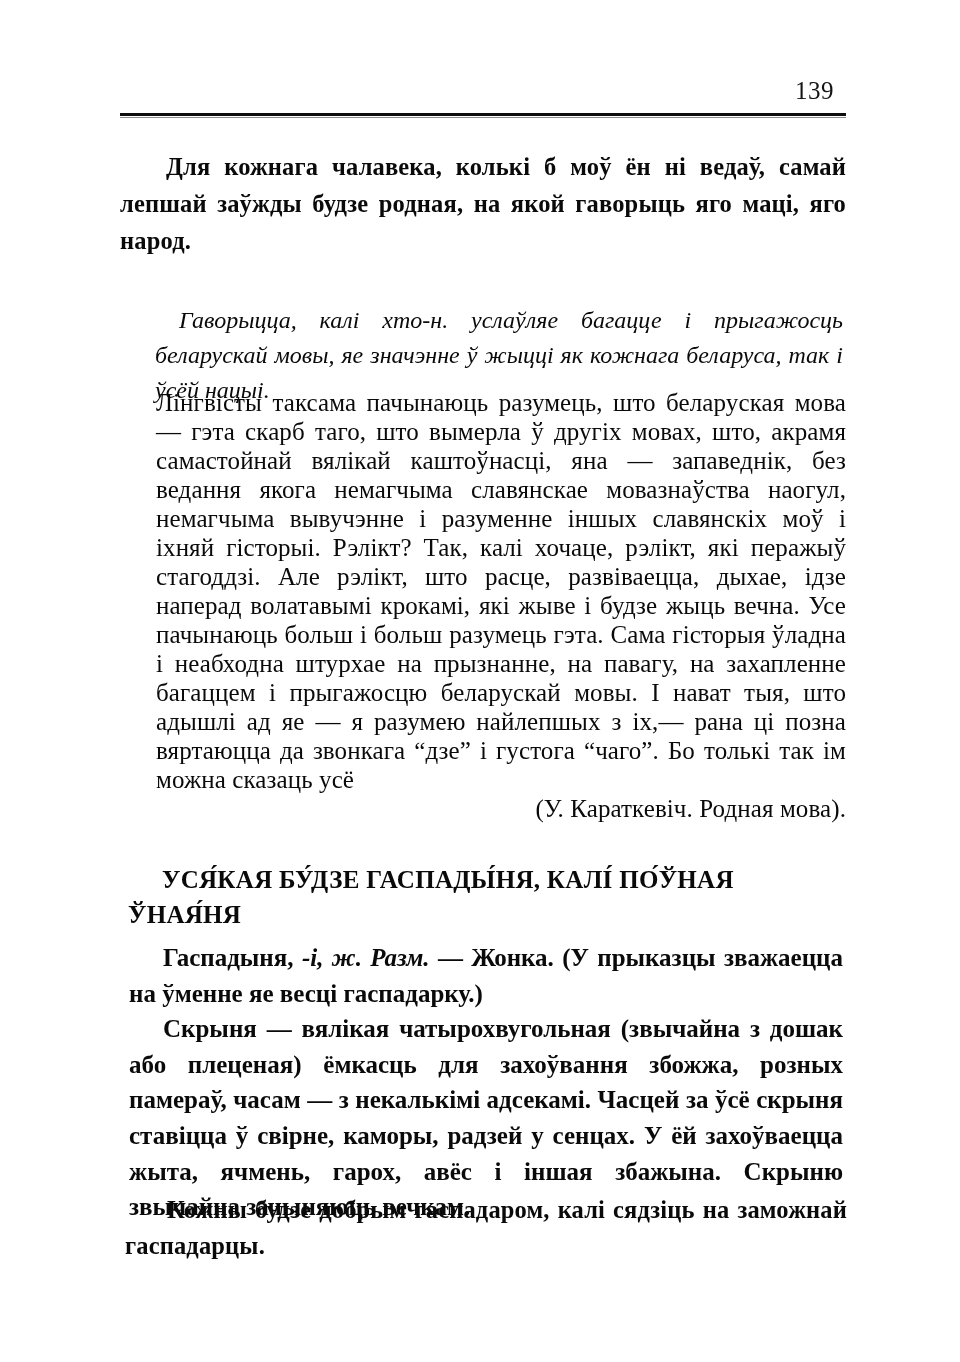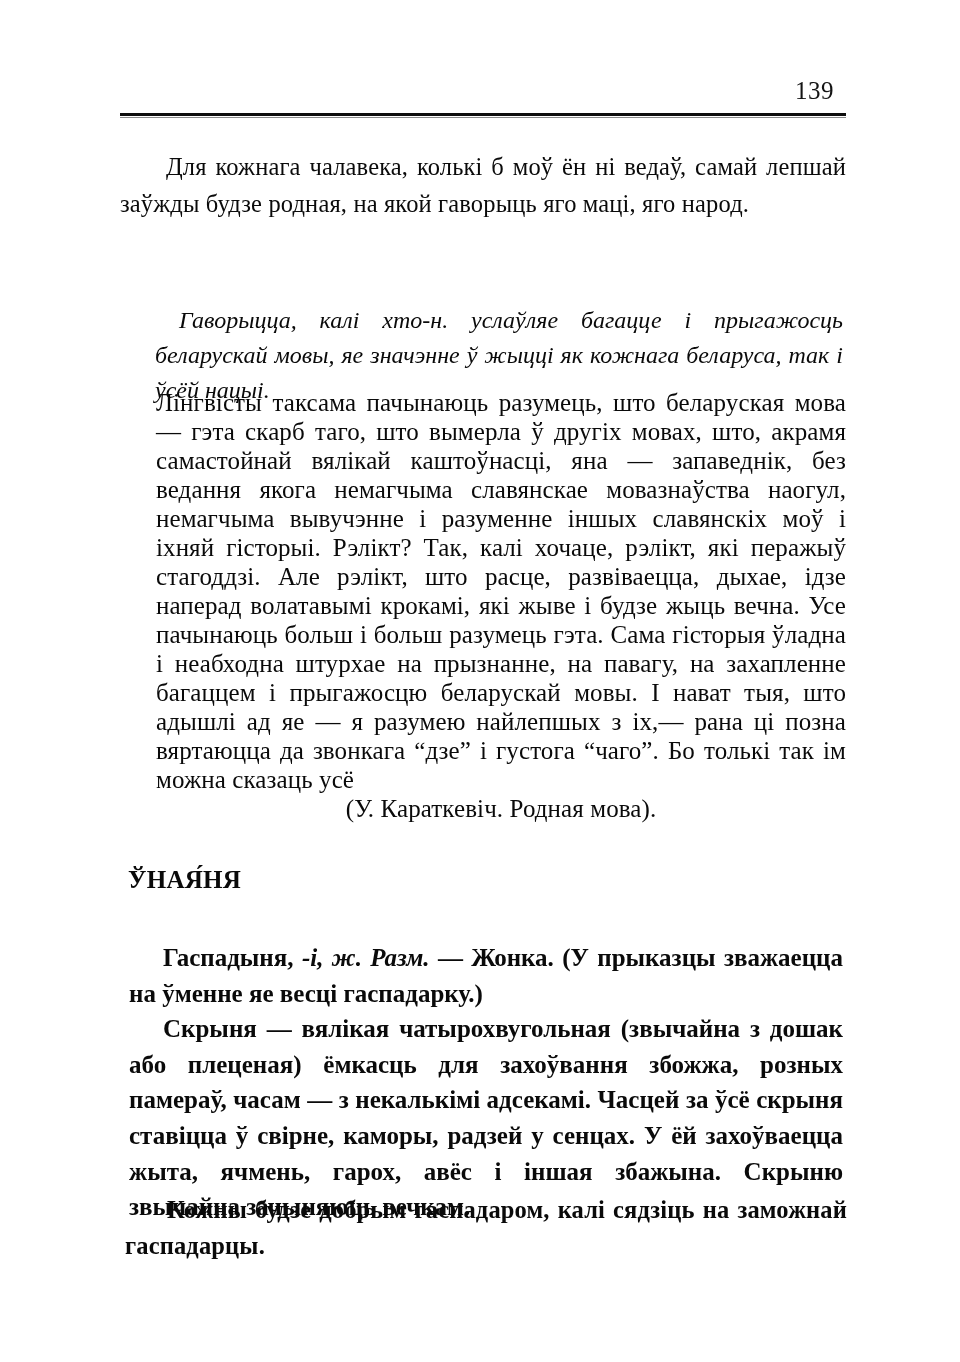--- a/index.html
+++ b/index.html
@@ -57,21 +57,21 @@
   .block {
     position: absolute;
     text-align: justify;
     text-justify: inter-word;
   }
 
   .epigraph {
     left: 120px;
     top: 148px;
     width: 726px;
-    font-weight: normal;
+    font-weight: bold;
     font-size: 24.5px;
     line-height: 37px;
     letter-spacing: 0.15px;
   }
   .epigraph .indent { padding-left: 46px; }
 
   .gloss {
     left: 155px;
     top: 271px;
     width: 688px;
@@ -120,21 +120,21 @@
     top: 1192px;
     width: 722px;
     font-weight: bold;
     font-size: 24.5px;
     line-height: 36px;
     letter-spacing: 0.15px;
   }
   .proverb .indent { padding-left: 42px; }
 
   
-  .block > .last, .dict p.last { text-align: center; }
+  .block > .last, .dict p.last { text-align: right; }
 </style>
 </head>
 <body>
 
 <div class="page">
 
   <div class="header-zone">
     <div class="folio">139</div>
     <div class="head-rule"></div>
     <div class="head-rule-thin"></div>
@@ -147,20 +147,21 @@
   <div class="block gloss">
     <span class="indent">Гаворыцца, калі хто-н. услаўляе багацце і прыгажосць беларускай мовы, яе значэнне ў жыцці як кожнага беларуса, так і ўсёй нацыі.</span>
   </div>
 
   <div class="block body-text">
     <span>Лінгвісты таксама пачынаюць разумець, што беларуская мова — гэта скарб таго, што вымерла ў другіх мовах, што, акрамя самастойнай вялікай каштоўнасці, яна — запаведнік, без ведання якога немагчыма славянскае мовазнаўства наогул, немагчыма вывучэнне і разуменне іншых славянскіх моў і іхняй гісторыі. Рэлікт? Так, калі хочаце, рэлікт, які перажыў стагоддзі. Але рэлікт, што расце, развіваецца, дыхае, ідзе наперад волатавымі крокамі, які жыве і будзе жыць вечна. Усе пачынаюць больш і больш разумець гэта. Сама гісторыя ўладна і неабходна штурхае на прызнанне, на павагу, на захапленне багаццем і прыгажосцю беларускай мовы. І нават тыя, што адышлі ад яе — я разумею найлепшых з іх,— рана ці позна вяртаюцца да звонкага “дзе” і густога “чаго”. Бо толькі так ім можна сказаць усё</span>
     <div class="last" style="margin-top:0">(У. Караткевіч. Родная мова).</div>
   </div>
 
   <div class="heading">
+    <span class="hl1">УСЯ́КАЯ БУ́ДЗЕ ГАСПАДЫ́НЯ, КАЛІ́ ПО́ЎНАЯ</span>
     <span class="hl2">ЎНАЯ́НЯ</span>
   </div>
 
   <div class="block dict">
     <p>
       <span class="indent">Гаспадыня,</span>
       <span class="entry-gram">-і, ж. Разм.</span>
       <span>— Жонка. (У прыказцы зважаецца на ўменне яе весці гаспадарку.)</span>
     </p>
     <p>

